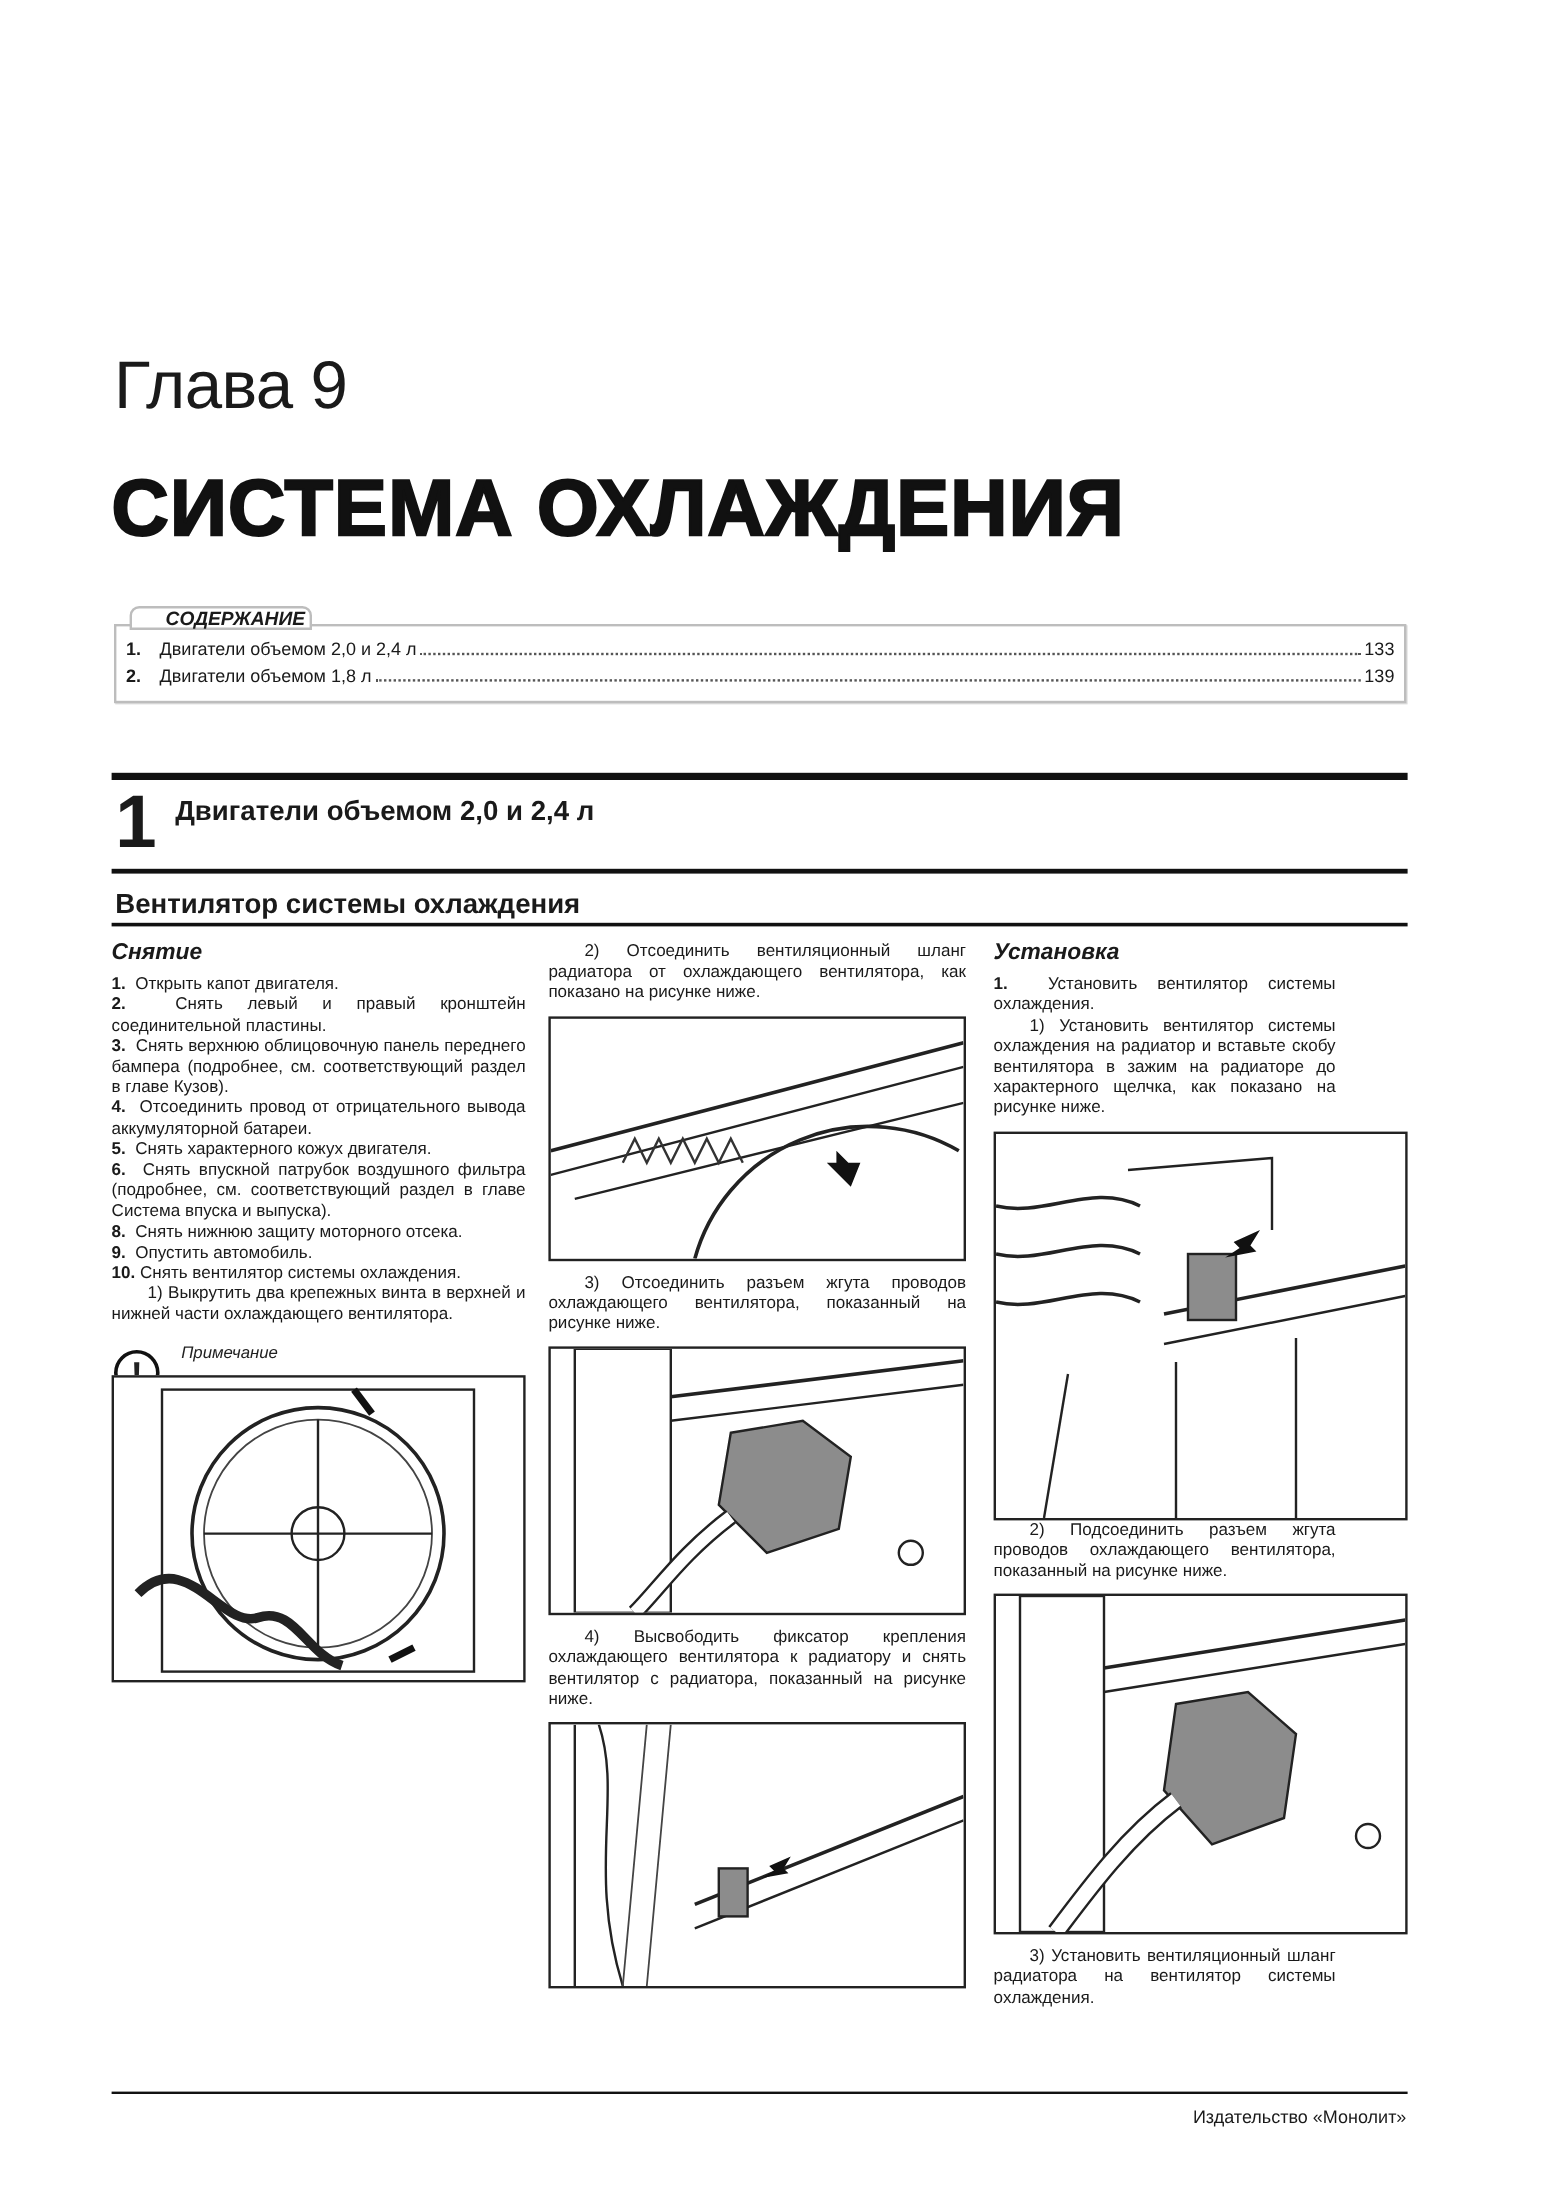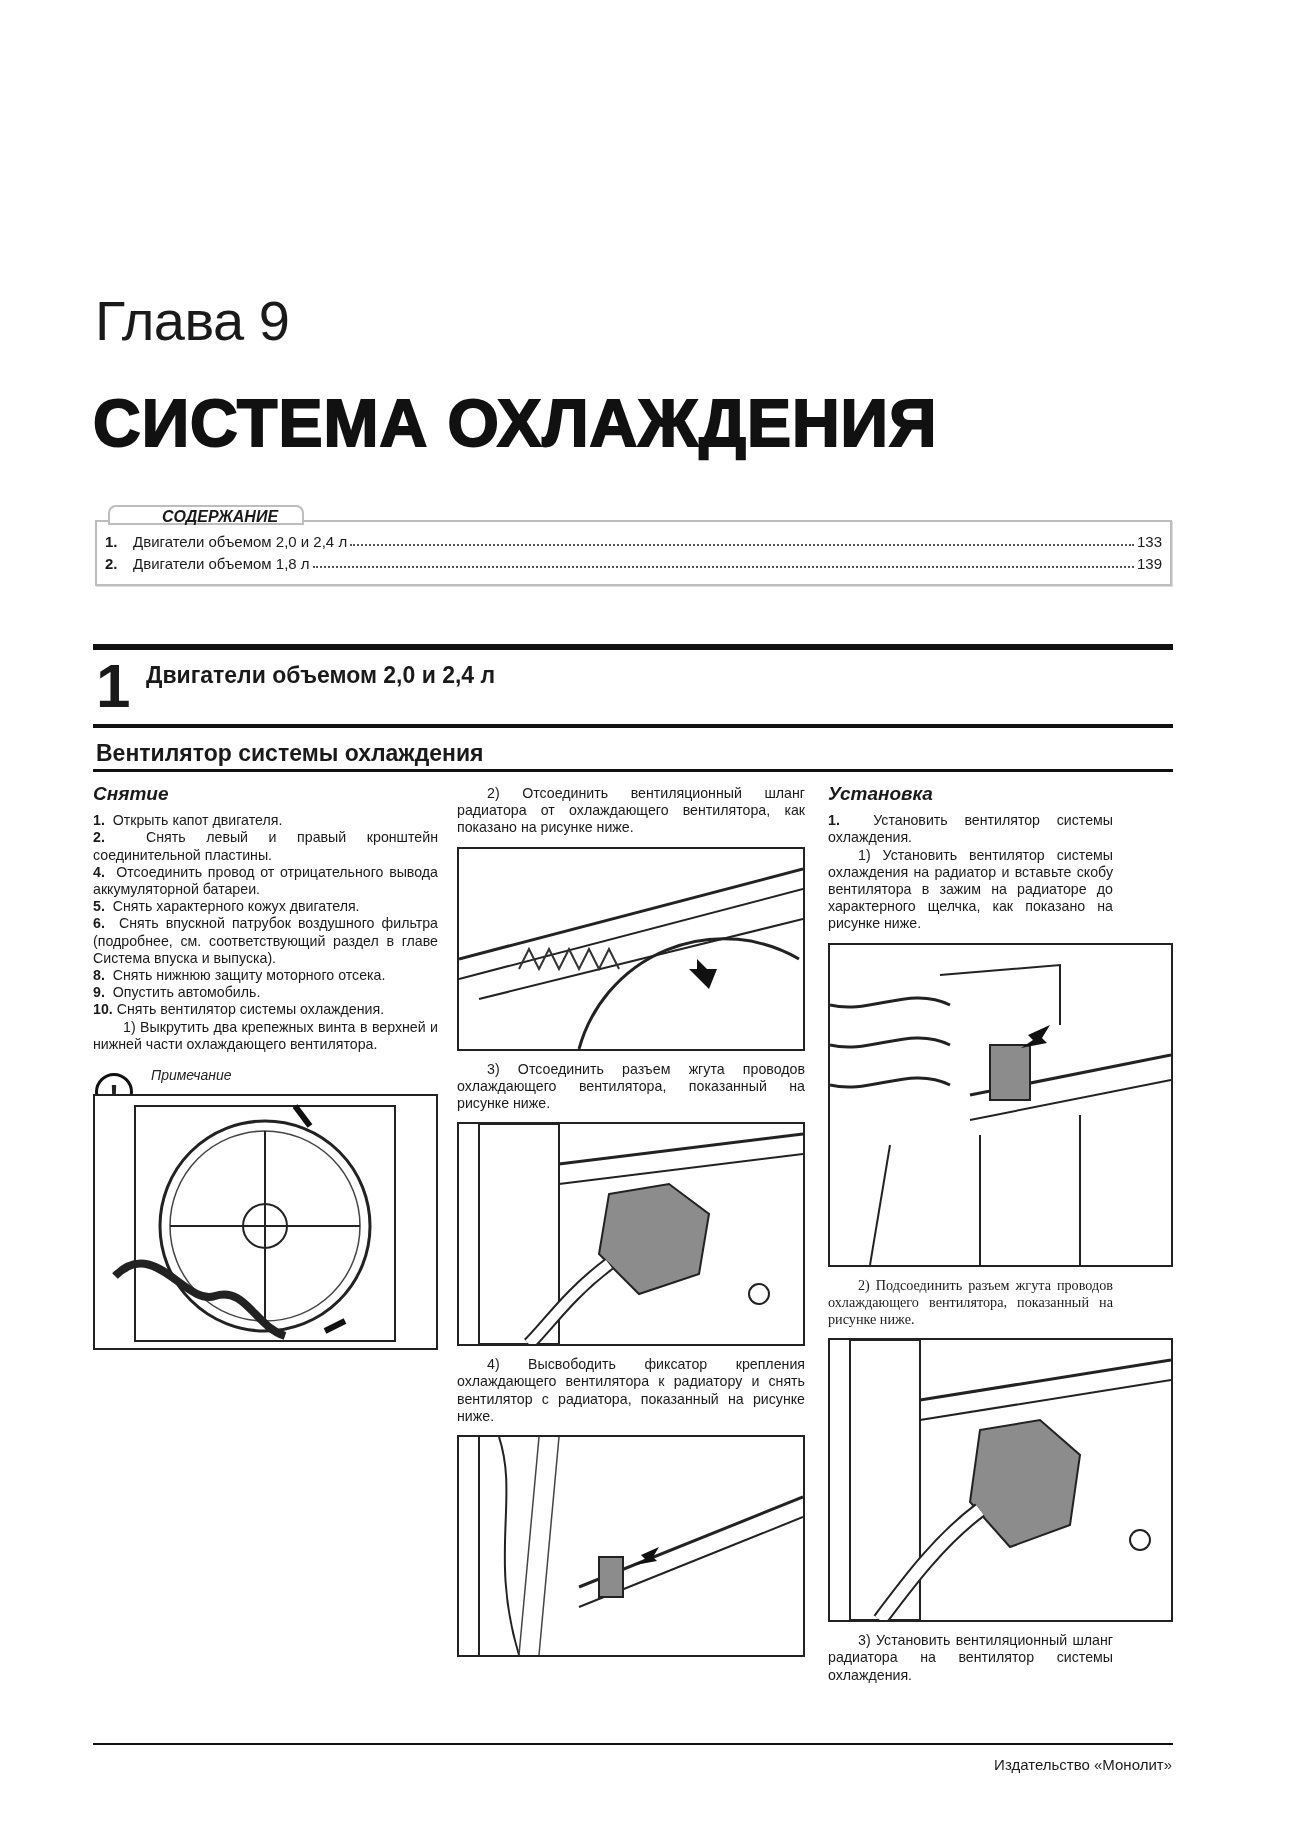--- a/index.html
+++ b/index.html
@@ -1,21 +1,21 @@
 <!DOCTYPE html>
 <html><head>
 <meta charset="utf-8">
 <style>
   html,body{margin:0;padding:0;background:#fff;}
   body{width:1300px;height:1839px;position:relative;overflow:hidden;font-family:"Liberation Sans",sans-serif;color:#1a1a1a;}
   .abs{position:absolute;}
   .chapter{left:95px;top:268px;font-size:56px;font-weight:normal;color:#1a1a1a;letter-spacing:-0.5px;margin-top:20px;}
   .title{left:93px;top:385px;font-size:66px;font-weight:900;letter-spacing:1px;color:#111;font-family:"Liberation Sans",sans-serif;text-align:center;-webkit-text-stroke:2px #111;}
   .toc{left:95px;top:520px;width:1073px;height:62px;border:2px solid #bdbdbd;box-shadow:1px 1px 0 #ddd;}
-  .toc-tab{left:108px;top:505px;width:196px;height:20px;border:2px solid #bdbdbd;border-radius:8px 8px 0 0;background:#fff;font-weight:bold;font-style:italic;font-size:16px;line-height:20px;padding-left:28px;box-sizing:border-box;text-align:center;}
+  .toc-tab{left:108px;top:505px;width:152px;height:20px;border:2px solid #bdbdbd;border-radius:8px 8px 0 0;background:#fff;font-weight:bold;font-style:italic;font-size:16px;line-height:20px;padding-left:28px;box-sizing:border-box;}
   .toc-row{position:absolute;left:8px;right:8px;height:20px;display:flex;align-items:flex-end;font-size:15px;}
   .toc-row .num{font-weight:bold;width:28px;}
   .toc-row .dots{flex:1;border-bottom:2px dotted #555;margin:0 3px 4px 3px;}
   .rule-thick{height:6px;background:#111;}
   .rule-thin{height:3px;background:#111;}
   .sec-num{left:96px;top:655px;font-size:62px;font-weight:bold;line-height:62px;}
   .sec-title{left:146px;top:662px;font-size:23px;font-weight:bold;}
   .sub-title{left:96px;top:740px;font-size:23px;font-weight:bold;}
   .col{position:absolute;font-size:14.2px;line-height:17.2px;text-align:justify;}
   .col p{margin:0;}
@@ -55,20 +55,21 @@
 <div class="abs sec-num">1</div>
 <div class="abs sec-title">Двигатели объемом 2,0 и 2,4 л</div>
 <div class="abs rule-thick" style="left:93px;top:724px;width:1080px;height:4px;"></div>
 <div class="abs sub-title">Вентилятор системы охлаждения</div>
 <div class="abs rule-thin" style="left:93px;top:769px;width:1080px;"></div>
 
 <div class="col" style="left:93px;top:785px;width:345px;">
   <p class="h-it">Снятие</p>
   <p class="item"><b>1.</b>&nbsp;&nbsp;<span>Открыть капот двигателя.</span></p>
   <p class="item"><b>2.</b>&nbsp;&nbsp;<span>Снять левый и правый кронштейн соединительной пластины.</span></p>
+  <p class="item"><b>3.</b>&nbsp;&nbsp;<span>Снять верхнюю облицовочную панель переднего бампера (подробнее, см. соответствующий раздел в главе Кузов).</span></p>
   <p class="item"><b>4.</b>&nbsp;&nbsp;<span>Отсоединить провод от отрицательного вывода аккумуляторной батареи.</span></p>
   <p class="item"><b>5.</b>&nbsp;&nbsp;<span>Снять характерного кожух двигателя.</span></p>
   <p class="item"><b>6.</b>&nbsp;&nbsp;<span>Снять впускной патрубок воздушного фильтра (подробнее, см. соответствующий раздел в главе Система впуска и выпуска).</span></p>
   <p class="item"><b>8.</b>&nbsp;&nbsp;<span>Снять нижнюю защиту моторного отсека.</span></p>
   <p class="item"><b>9.</b>&nbsp;&nbsp;<span>Опустить автомобиль.</span></p>
   <p class="item"><b>10.</b>&nbsp;<span>Снять вентилятор системы охлаждения.</span></p>
   <p class="indent">1) Выкрутить два крепежных винта в верхней и нижней части охлаждающего вентилятора.</p>
   <div class="note" style="margin-top:14px;padding-left:58px;">
     <div class="note-icon">!</div>
     <div>Примечание</div>
@@ -135,21 +136,21 @@
       <path d="M0,60 C40,70 80,40 120,60 M0,100 C40,110 80,80 120,100 M0,140 C40,150 80,120 120,140" fill="none" stroke="#222" stroke-width="3"></path>
       <path d="M110,30 L230,20 L230,80" fill="none" stroke="#222" stroke-width="2"></path>
       <path d="M140,150 L341,110" stroke="#222" stroke-width="3"></path>
       <path d="M140,175 L341,135" stroke="#222" stroke-width="2"></path>
       <rect x="160" y="100" width="40" height="55" fill="#8c8c8c" stroke="#222" stroke-width="2"></rect>
       <path d="M220,80 l-22,10 l5,5 l-12,8 l26,-5 l-5,-5 z" fill="#111"></path>
       <path d="M150,190 L150,320 M250,170 L250,320" stroke="#222" stroke-width="2"></path>
       <path d="M40,320 L60,200" stroke="#222" stroke-width="2"></path>
     </svg>
   </div>
-  <p class="indent" style="margin-top:10px;font-family:Liberation Serif, serif;">2) Подсоединить разъем жгута проводов охлаждающего вентилятора, показанный на рисунке ниже.</p>
+  <p class="indent" style="">2) Подсоединить разъем жгута проводов охлаждающего вентилятора, показанный на рисунке ниже.</p>
   <div class="fig" style="margin-top:10px;width:341px;height:280px;">
     <svg viewBox="0 0 341 280">
       <rect x="20" y="0" width="70" height="280" fill="none" stroke="#222" stroke-width="2"></rect>
       <path d="M90,60 L341,20" stroke="#222" stroke-width="3"></path>
       <path d="M90,80 L341,40" stroke="#222" stroke-width="2"></path>
       <path d="M150,90 l60,-10 l40,35 l-10,70 l-60,22 l-40,-45 z" fill="#8c8c8c" stroke="#222" stroke-width="2"></path>
       <path d="M150,170 C110,200 80,240 50,280" fill="none" stroke="#222" stroke-width="16"></path>
       <path d="M150,170 C110,200 80,240 50,280" fill="none" stroke="#fff" stroke-width="12"></path>
       <circle cx="310" cy="200" r="10" fill="none" stroke="#222" stroke-width="2"></circle>
     </svg>

